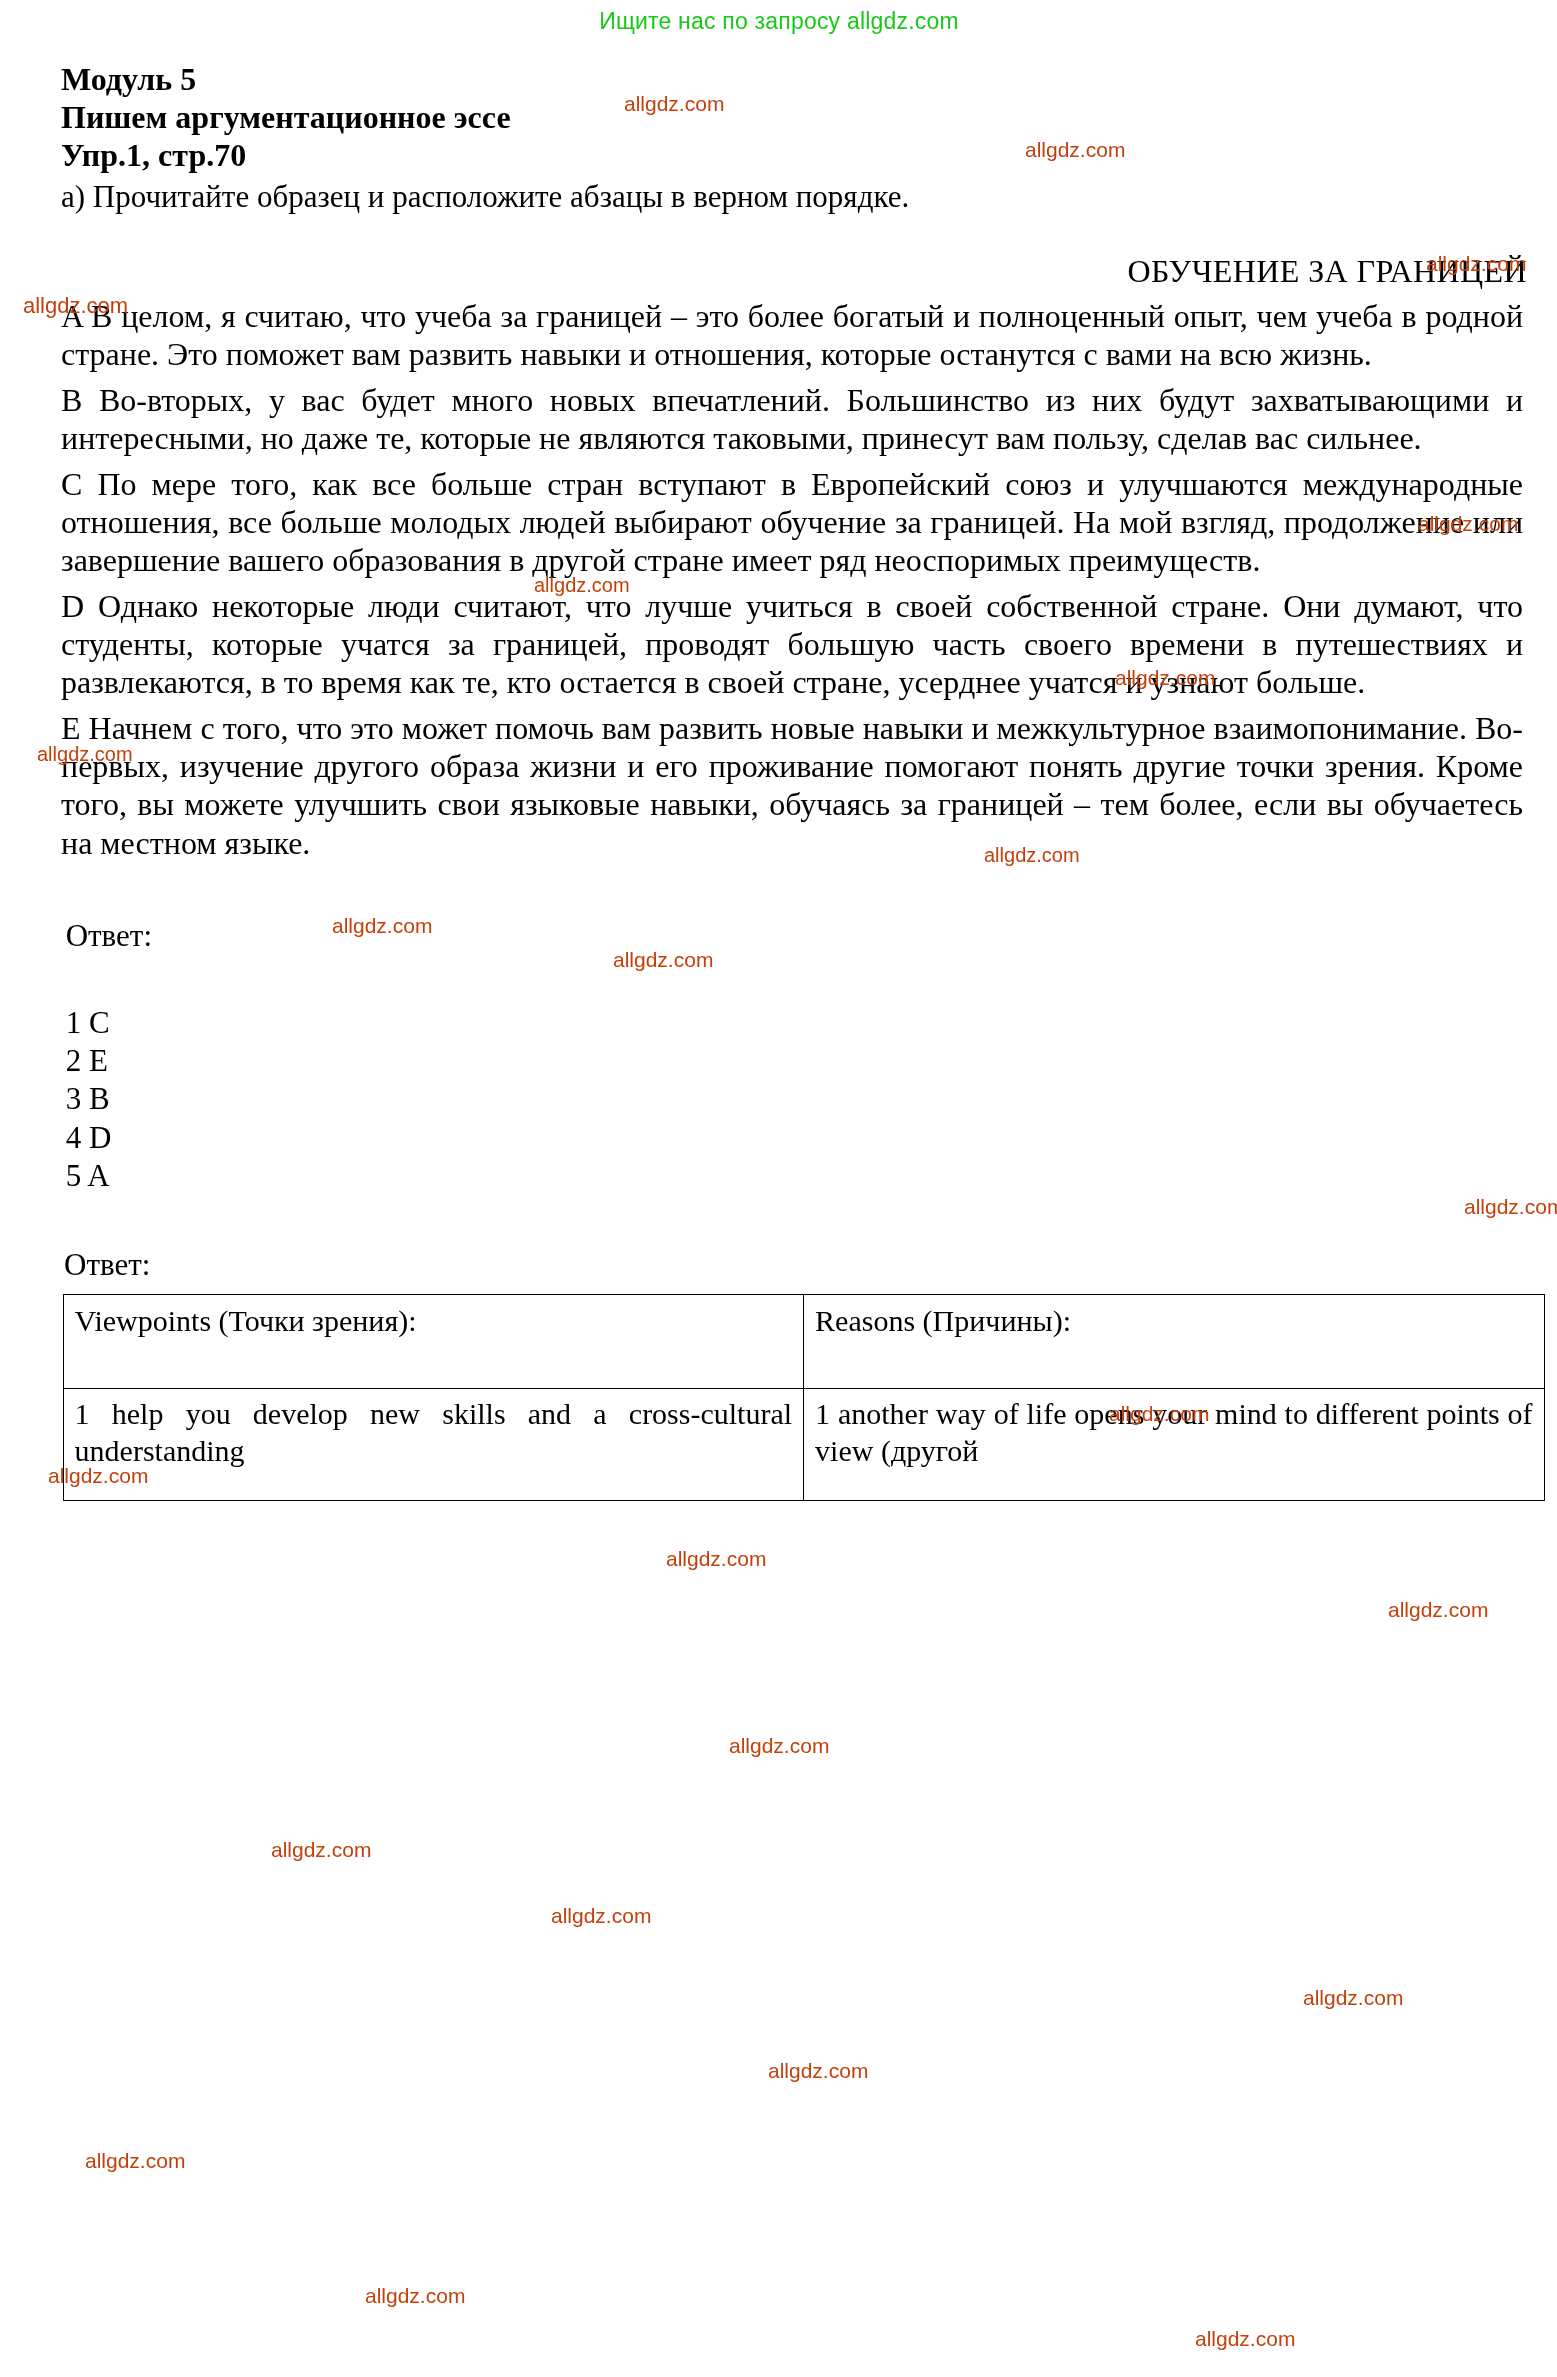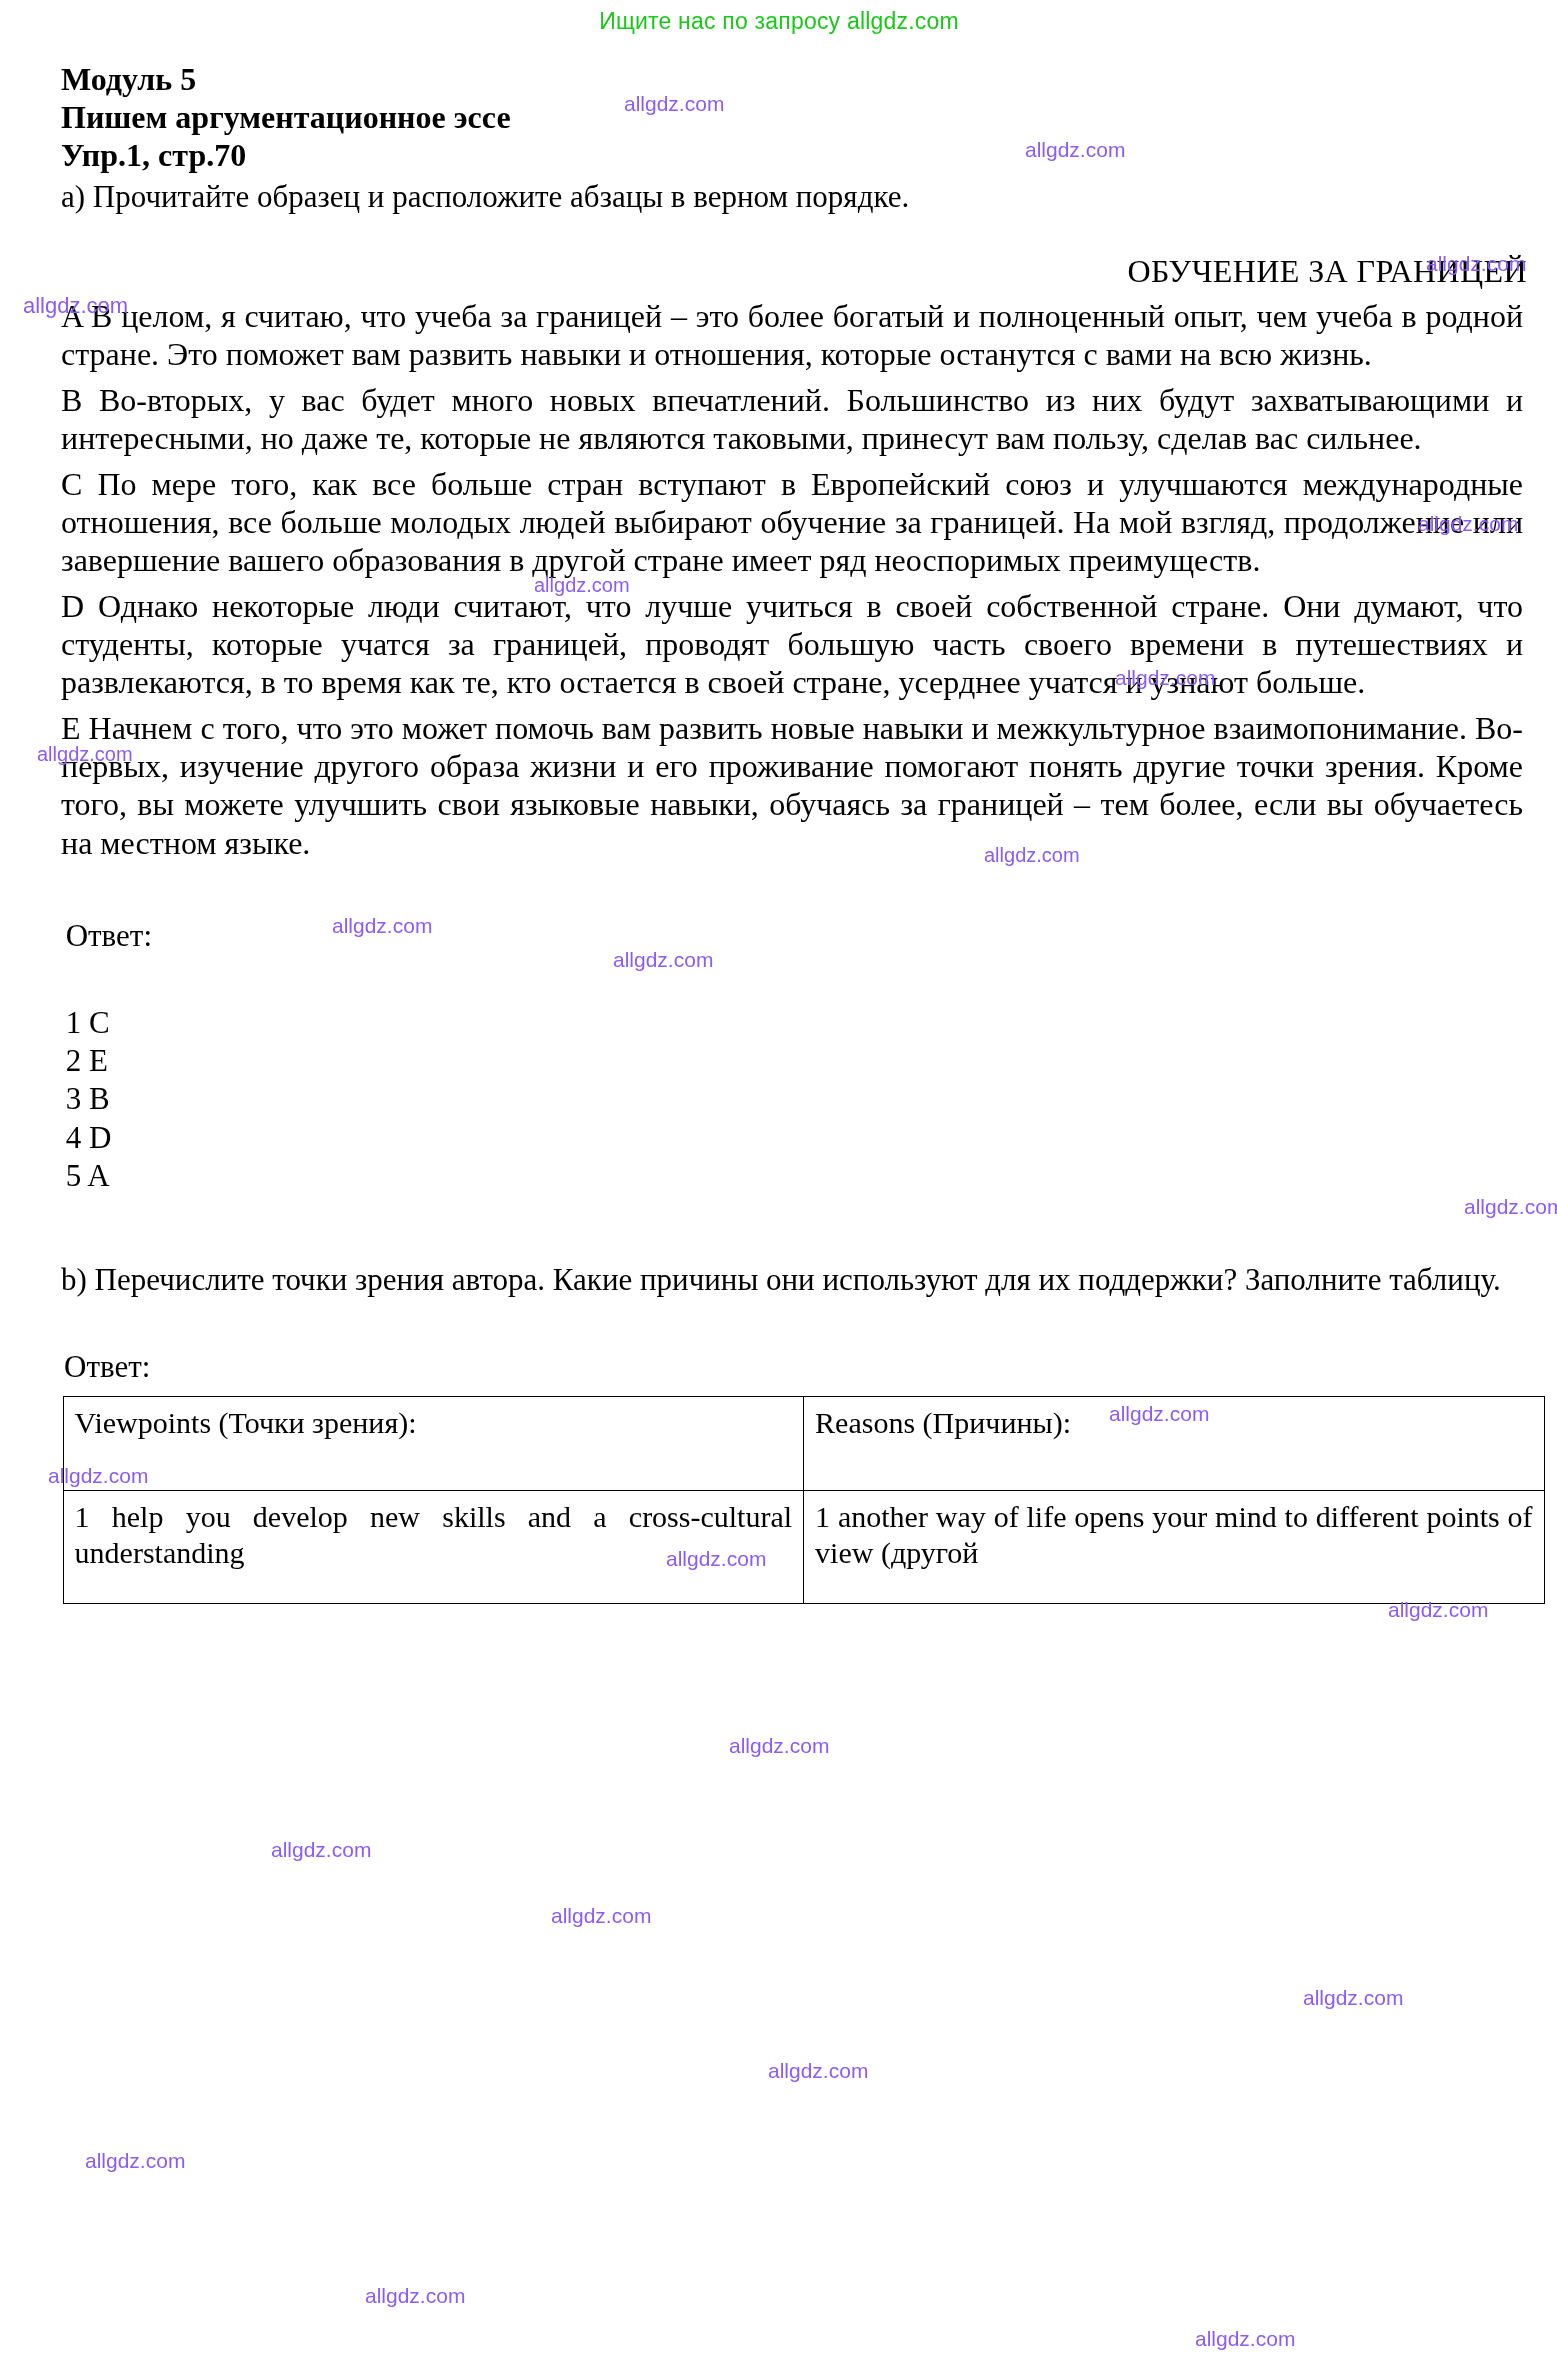--- a/index.html
+++ b/index.html
@@ -149,21 +149,21 @@
     font-family: "Liberation Sans", "DejaVu Sans", sans-serif;
     font-size: 23px;
     color: #5b0f8b;
     white-space: nowrap;
   }
 
   
   .wm {
     position: absolute;
     font-family: "Liberation Sans", "DejaVu Sans", sans-serif;
-    color: #8b5cf6;
+    color: #c2410c;
     white-space: nowrap;
     pointer-events: none;
   }
 </style>
 </head>
 <body>
 
 <div class="page">
 
   <div class="promo-bar">
@@ -191,21 +191,20 @@
     <div class="answer-label">Ответ:</div>
 
     <div class="answer-list">
       <div class="answer-row">1 C</div>
       <div class="answer-row">2 E</div>
       <div class="answer-row">3 B</div>
       <div class="answer-row">4 D</div>
       <div class="answer-row">5 A</div>
     </div>
 
-    <div class="subtask">b) Перечислите точки зрения автора. Какие причины они используют для их поддержки? Заполните таблицу.</div>
     <div class="answer-label-2">Ответ:</div>
 
     <table class="vp-table">
       <tbody>
         <tr>
           <td class="head-cell">Viewpoints (Точки зрения):</td>
           <td class="head-cell">Reasons (Причины):</td>
         </tr>
         <tr>
           <td class="body-cell">1 help you develop new skills and a cross-cultural understanding</td>

